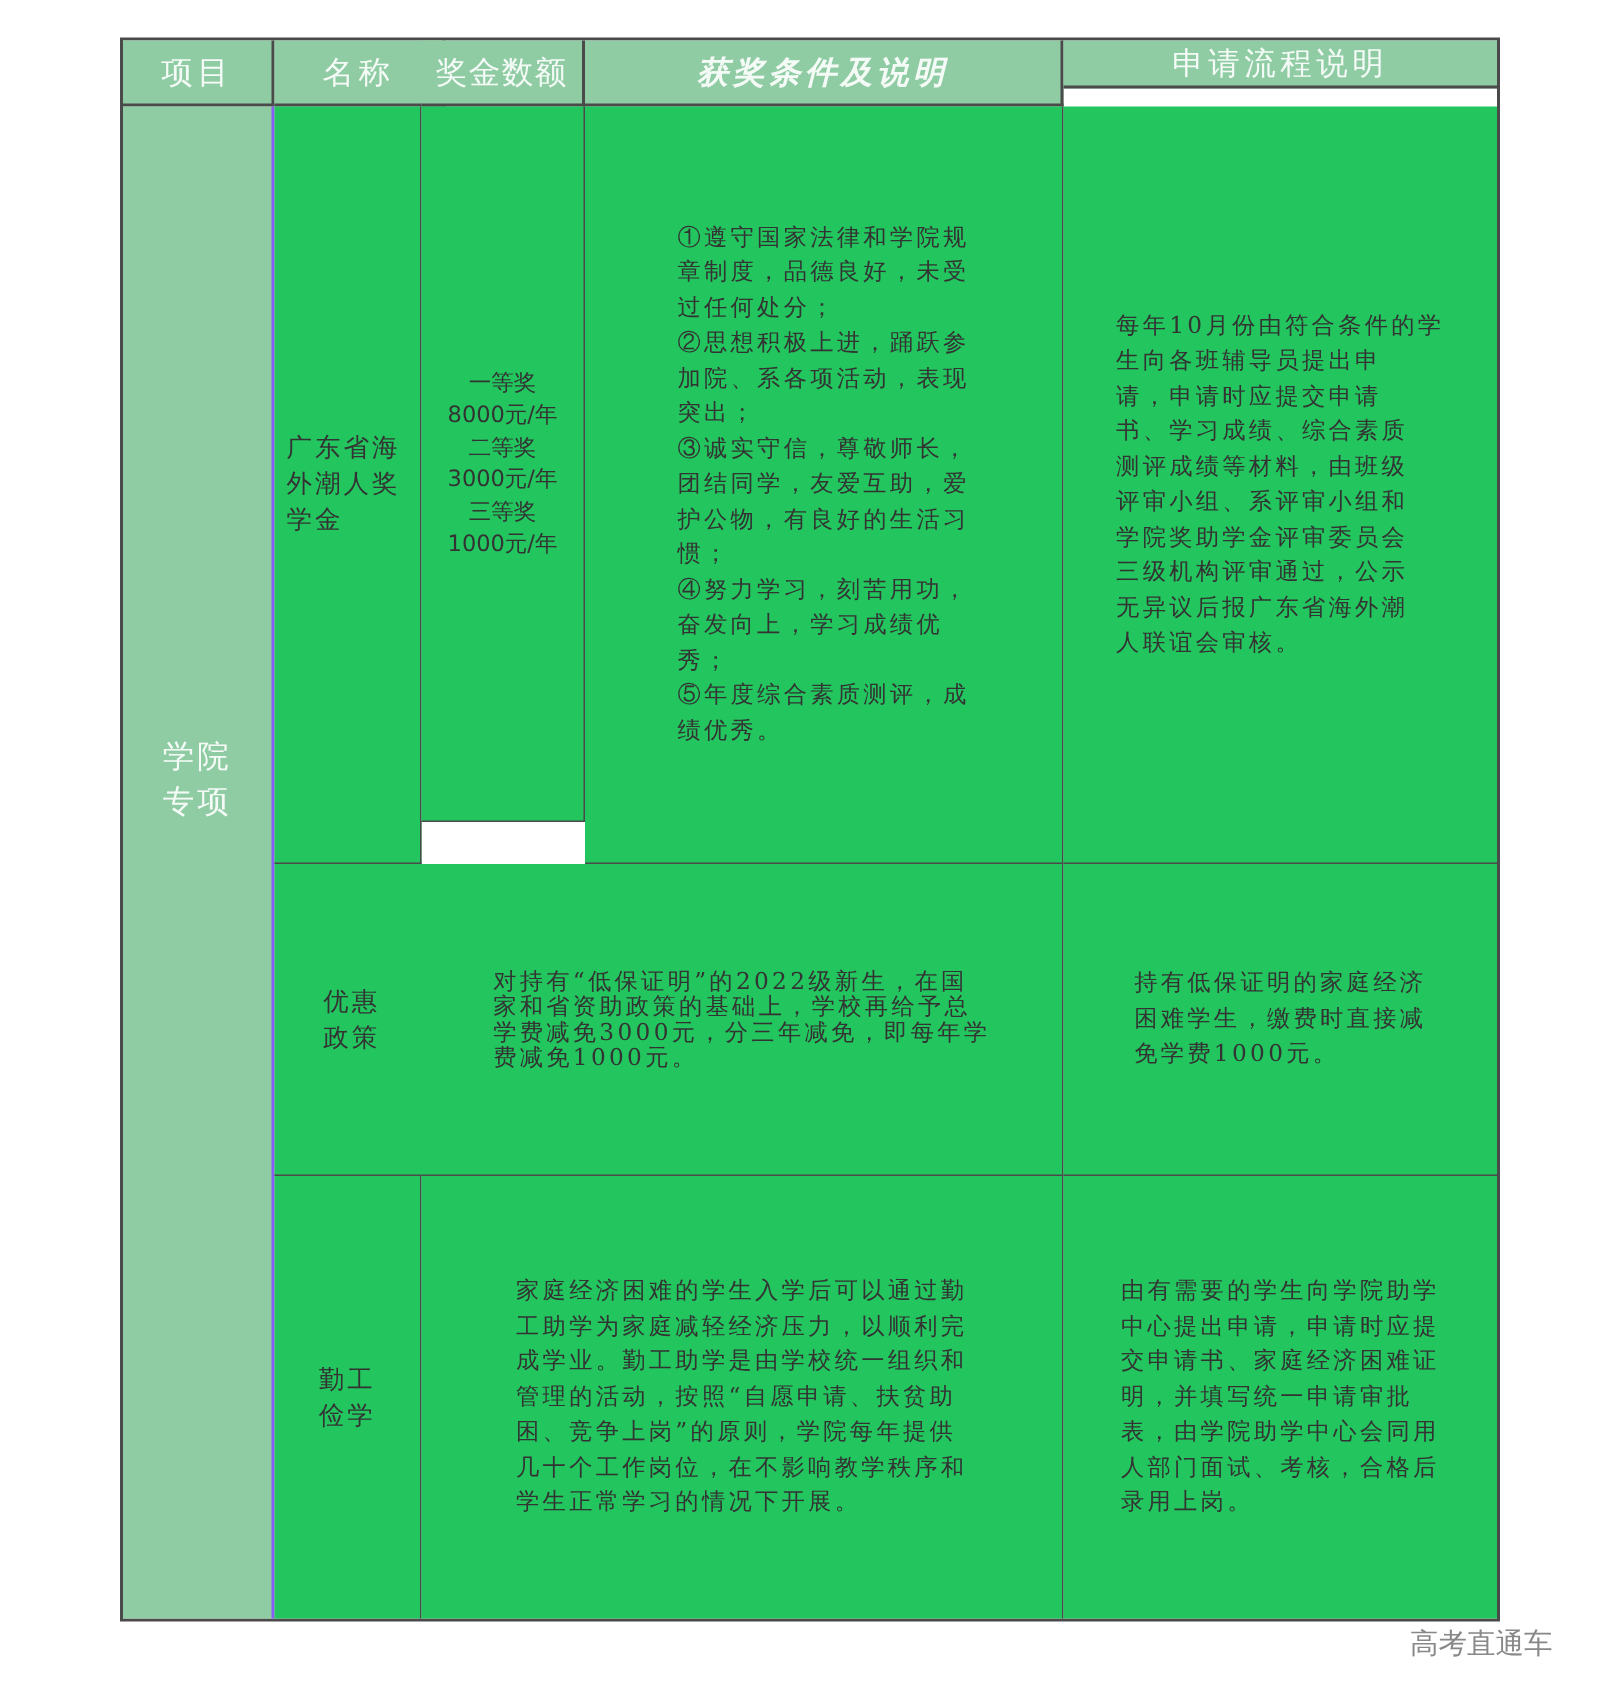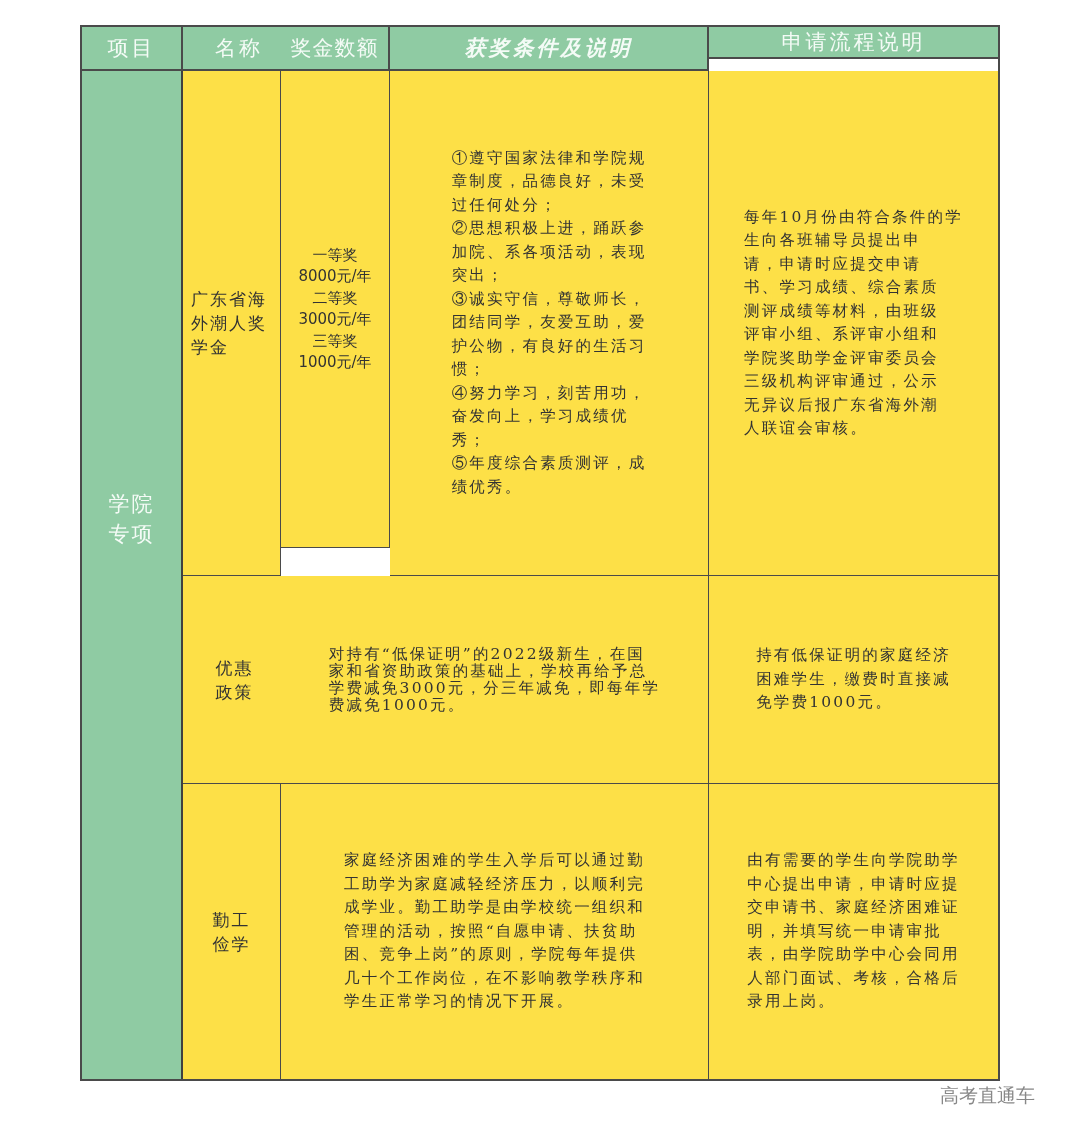--- a/index.html
+++ b/index.html
@@ -6,22 +6,22 @@
   body { width: 1080px; height: 1135px; position: relative; overflow: hidden;
          font-family: "DejaVu Serif", "Liberation Serif", serif; color: #333; }
   .tbl { position: absolute; left: 80px; top: 25px; width: 920px; height: 1056px;
          border: 2px solid #4a4a4a; box-sizing: border-box; }
   .cell { position: absolute; box-sizing: border-box; display: flex;
           align-items: center; justify-content: center; }
   .hdr { background: #8fcba3; color: #f4fbf6; font-size: 21px; letter-spacing: 3px;
          border-right: 2px solid #4a4a4a; border-bottom: 2px solid #4a4a4a; }
   .hdr.bold { font-weight: bold; font-style: italic; }
   .green { background: #8fcba3; color: #f4fbf6; font-size: 21px; line-height: 30px;
-           border-right: 2px solid #404040; }
-  .white { background: #fde047; border-right: 1.5px solid #4a4a4a; border-bottom: 1.5px solid #4a4a4a; align-items: center; }
+           border-right: 2px solid #8b5cf6; }
+  .white { background: #22c55e; border-right: 1.5px solid #4a4a4a; border-bottom: 1.5px solid #4a4a4a; align-items: center; }
   .txt { font-size: 15.5px; line-height: 23.5px; letter-spacing: 2.2px; color: #333;
          text-align: justify; white-space: pre-line; }
   .name { font-size: 17px; line-height: 24px; letter-spacing: 2px; color: #333; white-space: pre-line; }
   .amt { font-family: "DejaVu Sans", "Liberation Sans", sans-serif; font-size: 15px;
          line-height: 21.5px; text-align: center; white-space: pre-line; color:#333; }
   .footer { position: absolute; left: 940px; top: 1083px; font-size: 19px; color: #888;
             font-family: "DejaVu Sans", "Liberation Sans", sans-serif; }
   .noright { border-right: none; }
   .nobottom { border-bottom: none; }
 </style>

